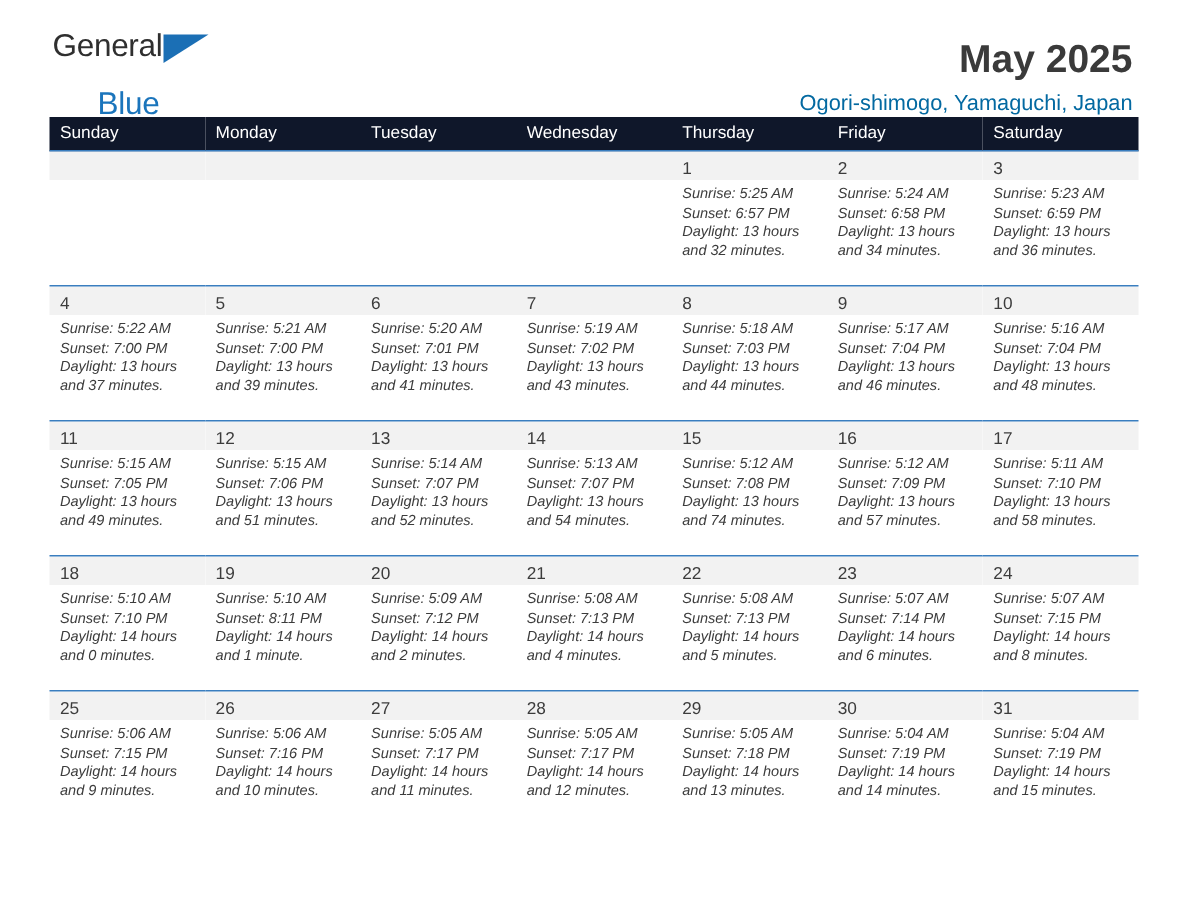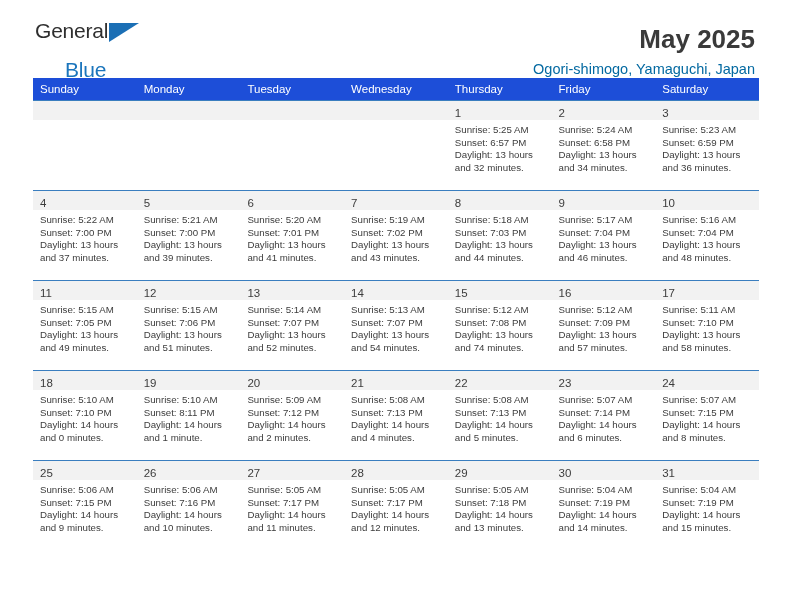--- a/index.html
+++ b/index.html
@@ -82,21 +82,21 @@
   }
 
   
   .cal {
     width: 726px;
     border-collapse: collapse;
     table-layout: fixed;
     margin-top: 6px;
   }
   .cal th {
-    background: #1d4ed8;
+    background: #0f172a;
     color: #ffffff;
     font-size: 11.5px;
     font-weight: normal;
     text-align: left;
     padding: 5px 0 5px 7px;
     height: 20px;
     box-sizing: border-box;
   }
   .cal td {
     vertical-align: top;
@@ -120,20 +120,21 @@
   .daynum {
     font-size: 11.5px;
     color: #3c3c3c;
     line-height: 15px;
   }
   .details {
     padding: 4px 6px 0 7px;
     font-size: 9.7px;
     line-height: 12.6px;
     color: #3c3c3c;
+    font-style: italic;
   }
   .details div { white-space: nowrap; }
 </style>
 </head>
 <body>
 
 <div class="page">
 
   <div class="header">
     <div class="brand">

